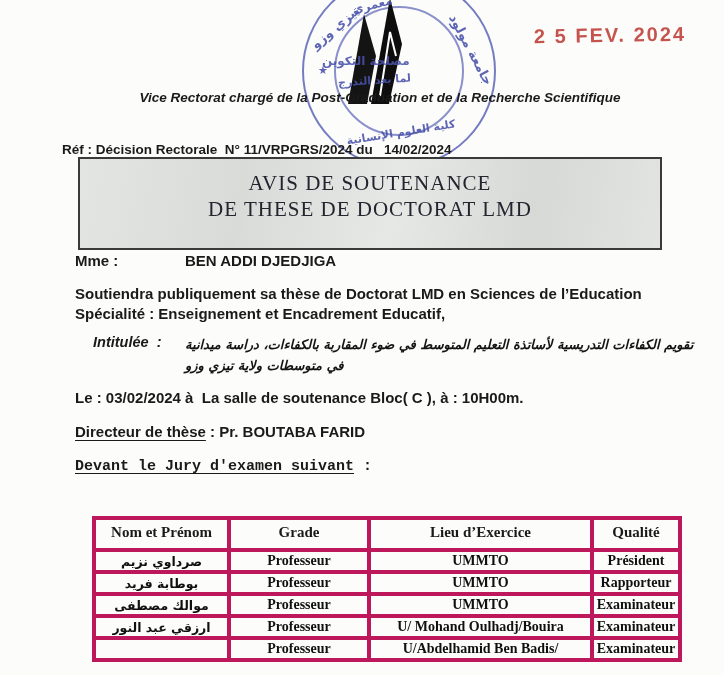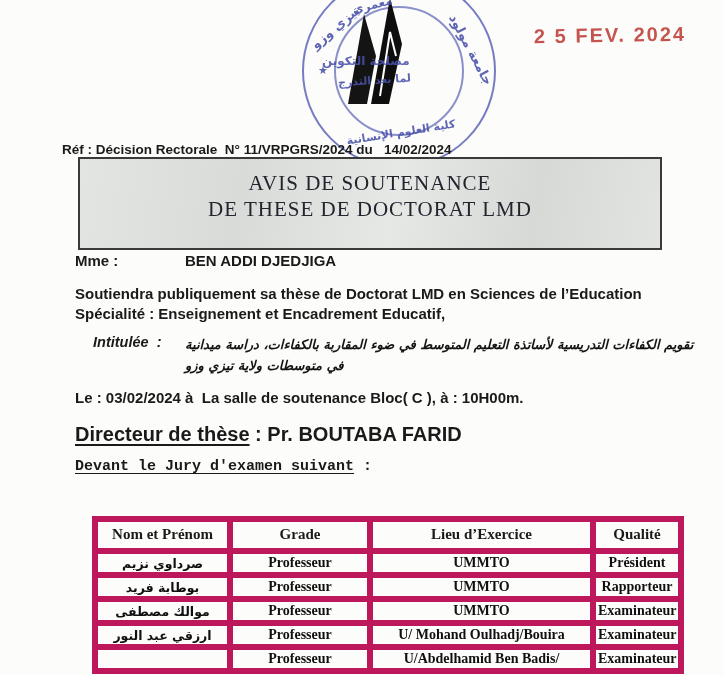--- a/index.html
+++ b/index.html
@@ -40,26 +40,26 @@
   .row-mme { position:absolute; left:75px; top:252px; font-size:15px; font-weight:bold; display:flex; }
   .row-mme .lbl { width:110px; white-space:pre; }
   .para { position:absolute; left:75px; top:284px; width:570px; font-size:15px; font-weight:bold; line-height:20px; }
   .intitulee { position:absolute; left:93px; top:334px; width:607px; display:flex;font-style:italic; }
   .intitulee .lbl { font-size:14.5px; font-weight:bold; white-space:pre; width:92px; flex:none; }
   .intitulee .ar-title {
     flex:1; direction:rtl; text-align:left;
     font-family:"DejaVu Sans",sans-serif; font-weight:bold; font-size:13px; line-height:21px; color:#141414;
   }
   .le-line { position:absolute; left:75px; top:389px; font-size:15px; font-weight:bold; white-space:pre; }
-  .dir-line { position:absolute; left:75px; top:423px; font-size:20px; font-weight:bold; white-space:pre; }
+  .dir-line { position:absolute; left:75px; top:423px; font-size:15px; font-weight:bold; white-space:pre; }
   .jury-line { position:absolute; left:75px; top:458px; font-size:15px; font-weight:bold; white-space:pre;font-family:Liberation Mono, monospace; }
   .u { text-decoration:underline; text-underline-offset:3px; }
   
   table.jury { position:absolute; left:92px; top:516px; width:586px; border-collapse:collapse; table-layout:fixed; }
-  table.jury th, table.jury td { border:6px solid #be185d; }
+  table.jury th, table.jury td { border:4px solid #be185d; }
   table.jury th {
     font-family:"Liberation Serif","DejaVu Serif",serif; font-weight:bold; font-size:15px;
     height:32px; vertical-align:top; padding-top:4px; text-align:center;
   }
   table.jury td {
     font-family:"Liberation Serif","DejaVu Serif",serif; font-weight:bold; font-size:14px;
     height:22px; text-align:center; vertical-align:middle; padding:1px 2px; color:#101010;
   }
   table.jury td.c0 { font-family:"DejaVu Sans",sans-serif; font-size:12.5px; }
 </style>
@@ -82,20 +82,21 @@
     <div class="stamp-ar" style="left:352px;top:-2px;font-size:12px;transform:rotate(-14deg)">معمري</div>
     <div class="stamp-ar" style="left:432px;top:42px;font-size:13px;transform:rotate(62deg)">جامعة مولود</div>
     <div class="stamp-ar" style="left:318px;top:64px;font-size:11px">★</div>
     <div class="stamp-ar" style="left:322px;top:54px;font-size:12px">مصلحة التكوين</div>
     <div class="stamp-ar" style="left:338px;top:74px;font-size:11px;transform:rotate(-4deg)">لما بعد التدرج</div>
     <div class="stamp-ar" style="left:346px;top:126px;font-size:11px;transform:rotate(-9deg)">كلية العلوم الإنسانية</div>
   </div>
 
   <div class="date-stamp">2 5 FEV. 2024</div>
 
+  <div class="subtitle">Vice Rectorat chargé de la Post-Graduation et de la Recherche Scientifique</div>
   <div class="ref-line">Réf : Décision Rectorale  N° 11/VRPGRS/2024 du   14/02/2024</div>
 
   <div class="title-box">
     <div>AVIS DE SOUTENANCE</div>
     <div>DE THESE DE DOCTORAT LMD</div>
   </div>
 
   <div class="row-mme">
     <span class="lbl">Mme :</span>
     <span>BEN ADDI DJEDJIGA</span>

